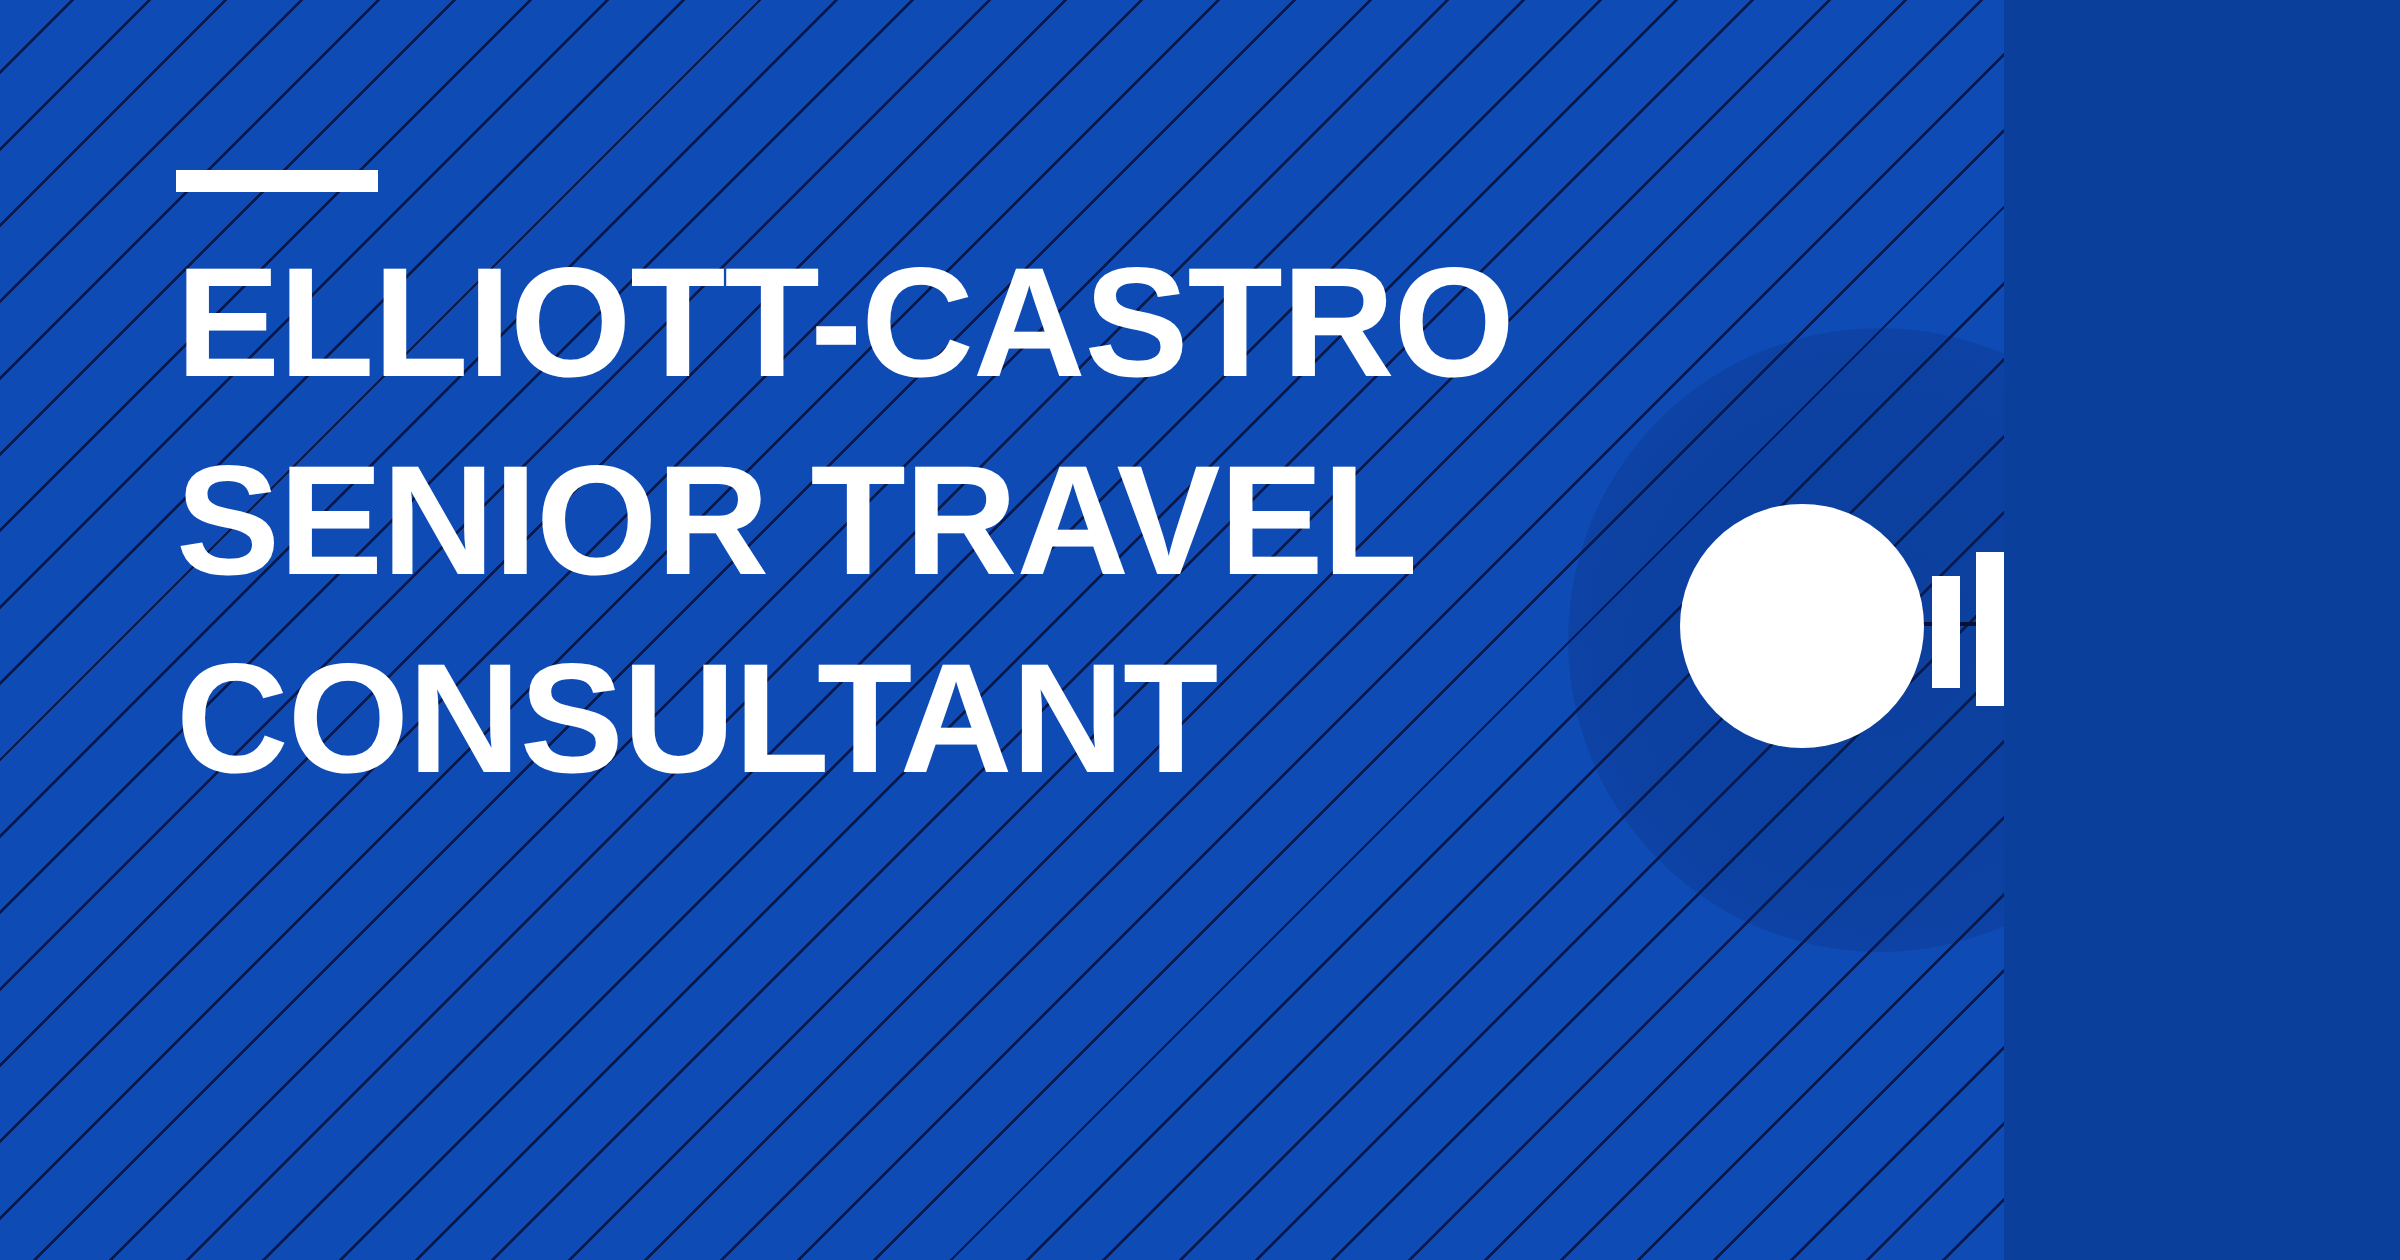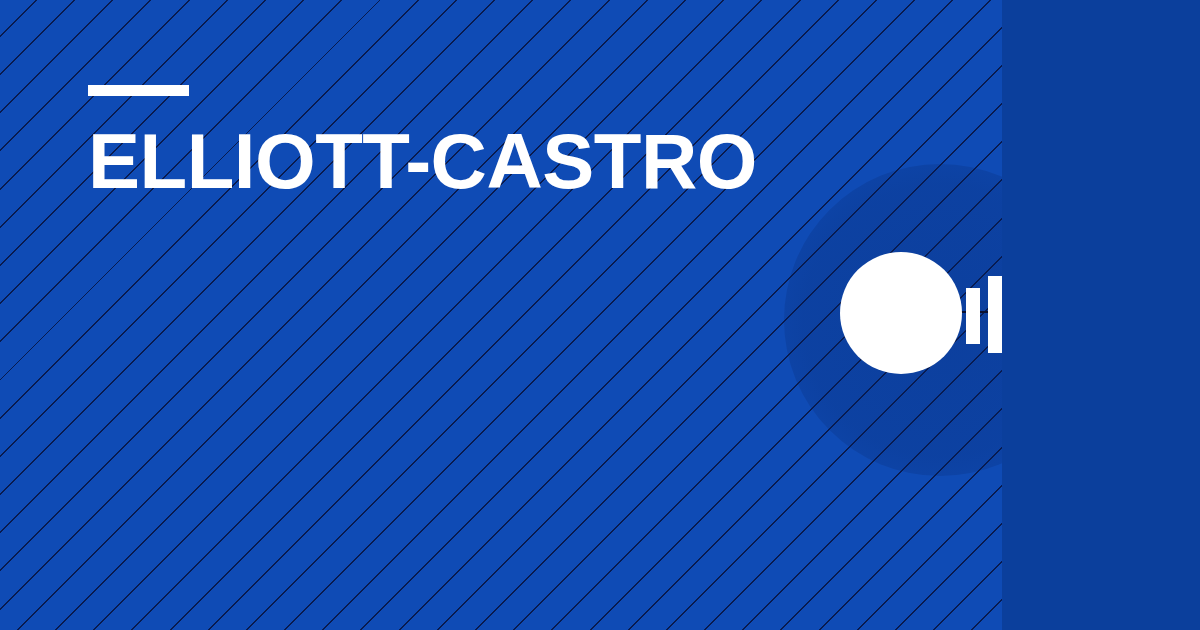--- a/index.html
+++ b/index.html
@@ -115,20 +115,22 @@
 
 <div id="canvas">
 
   <div id="stripes"></div>
   <div id="halo"></div>
 
   <div id="accent-dash"></div>
 
   <div id="headline">
     <span class="headline-line">ELLIOTT-CASTRO</span>
+    <span class="headline-line">SENIOR TRAVEL</span>
+    <span class="headline-line">CONSULTANT</span>
   </div>
 
   <div id="logo-mark">
     <div id="logo-rule"></div>
     <div id="logo-circle"></div>
     <div class="logo-bar" id="logo-bar-1"></div>
     <div class="logo-bar" id="logo-bar-2"></div>
     <div class="logo-bar" id="logo-bar-3"></div>
     <div class="logo-bar" id="logo-bar-4"></div>
   </div>

